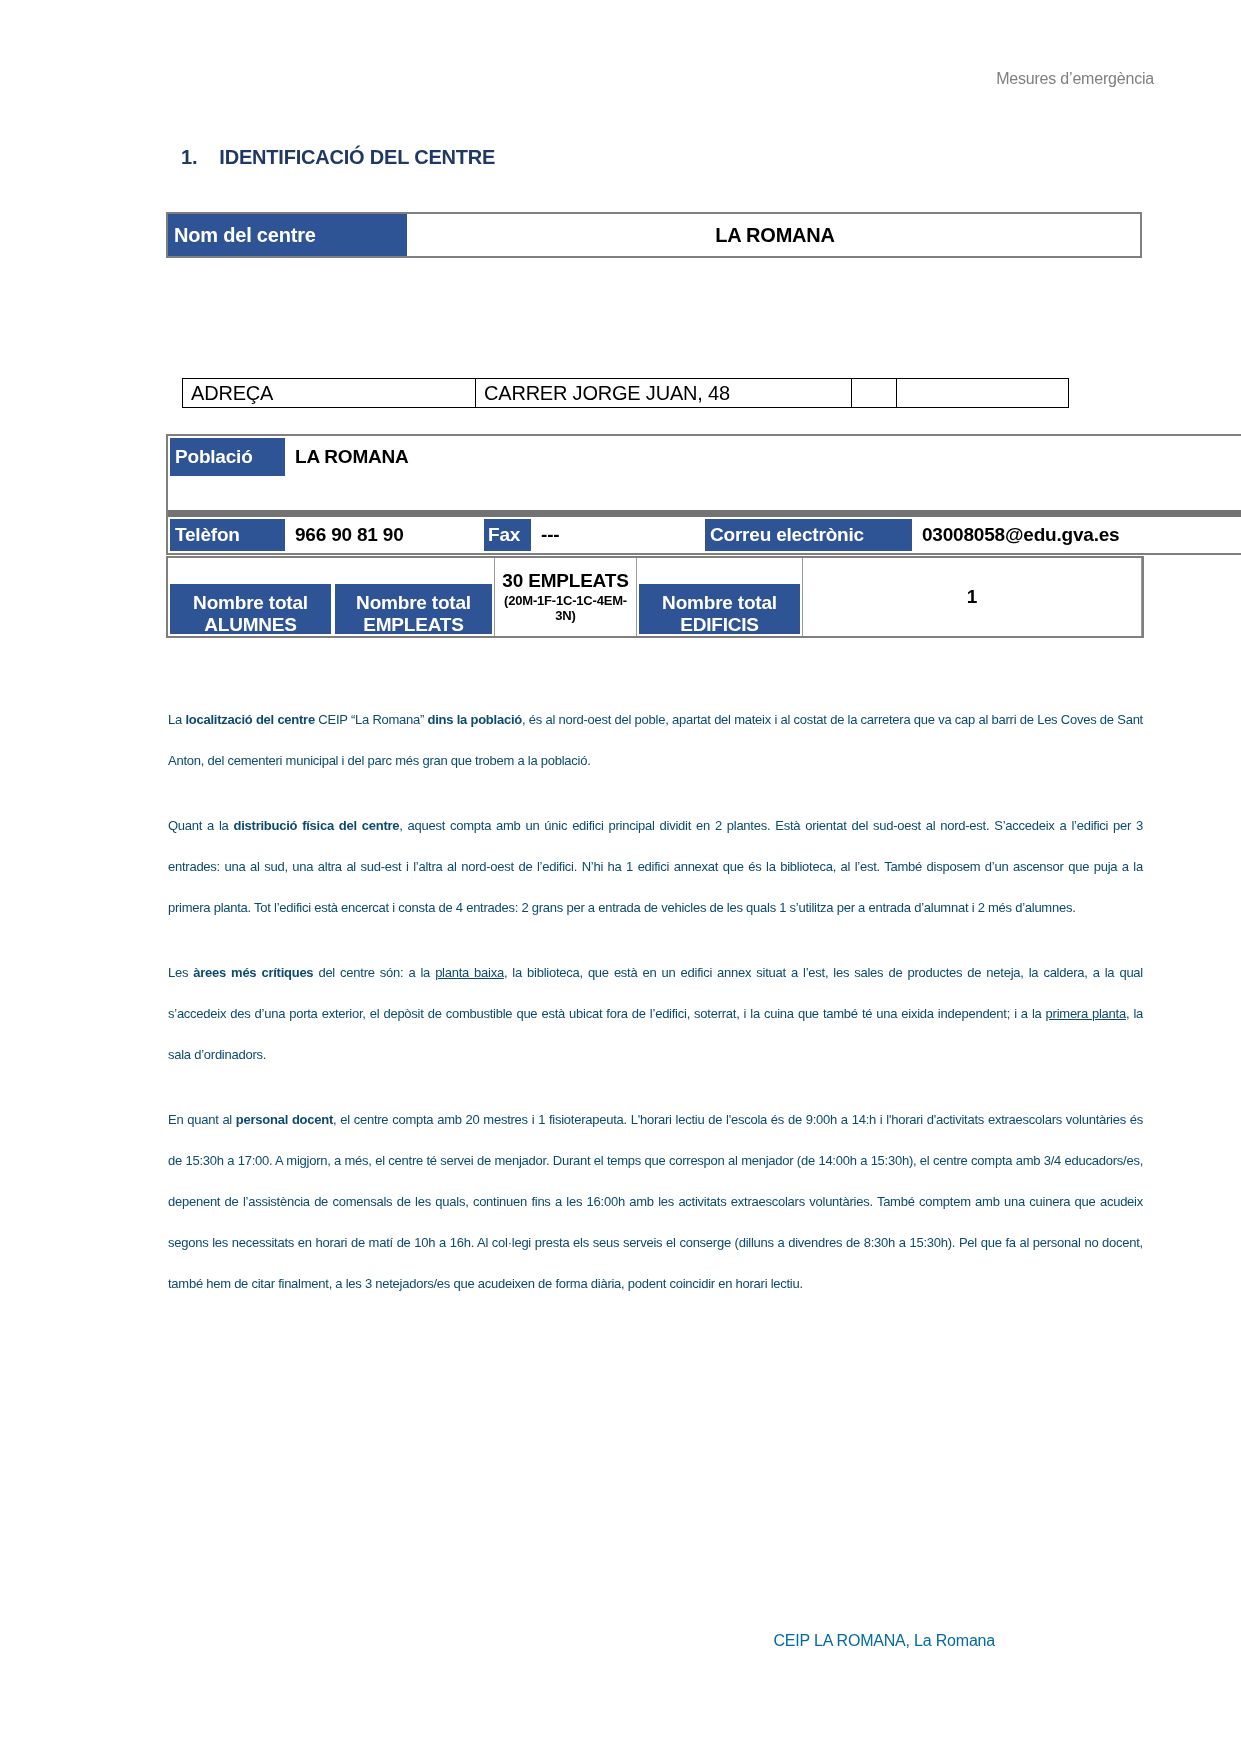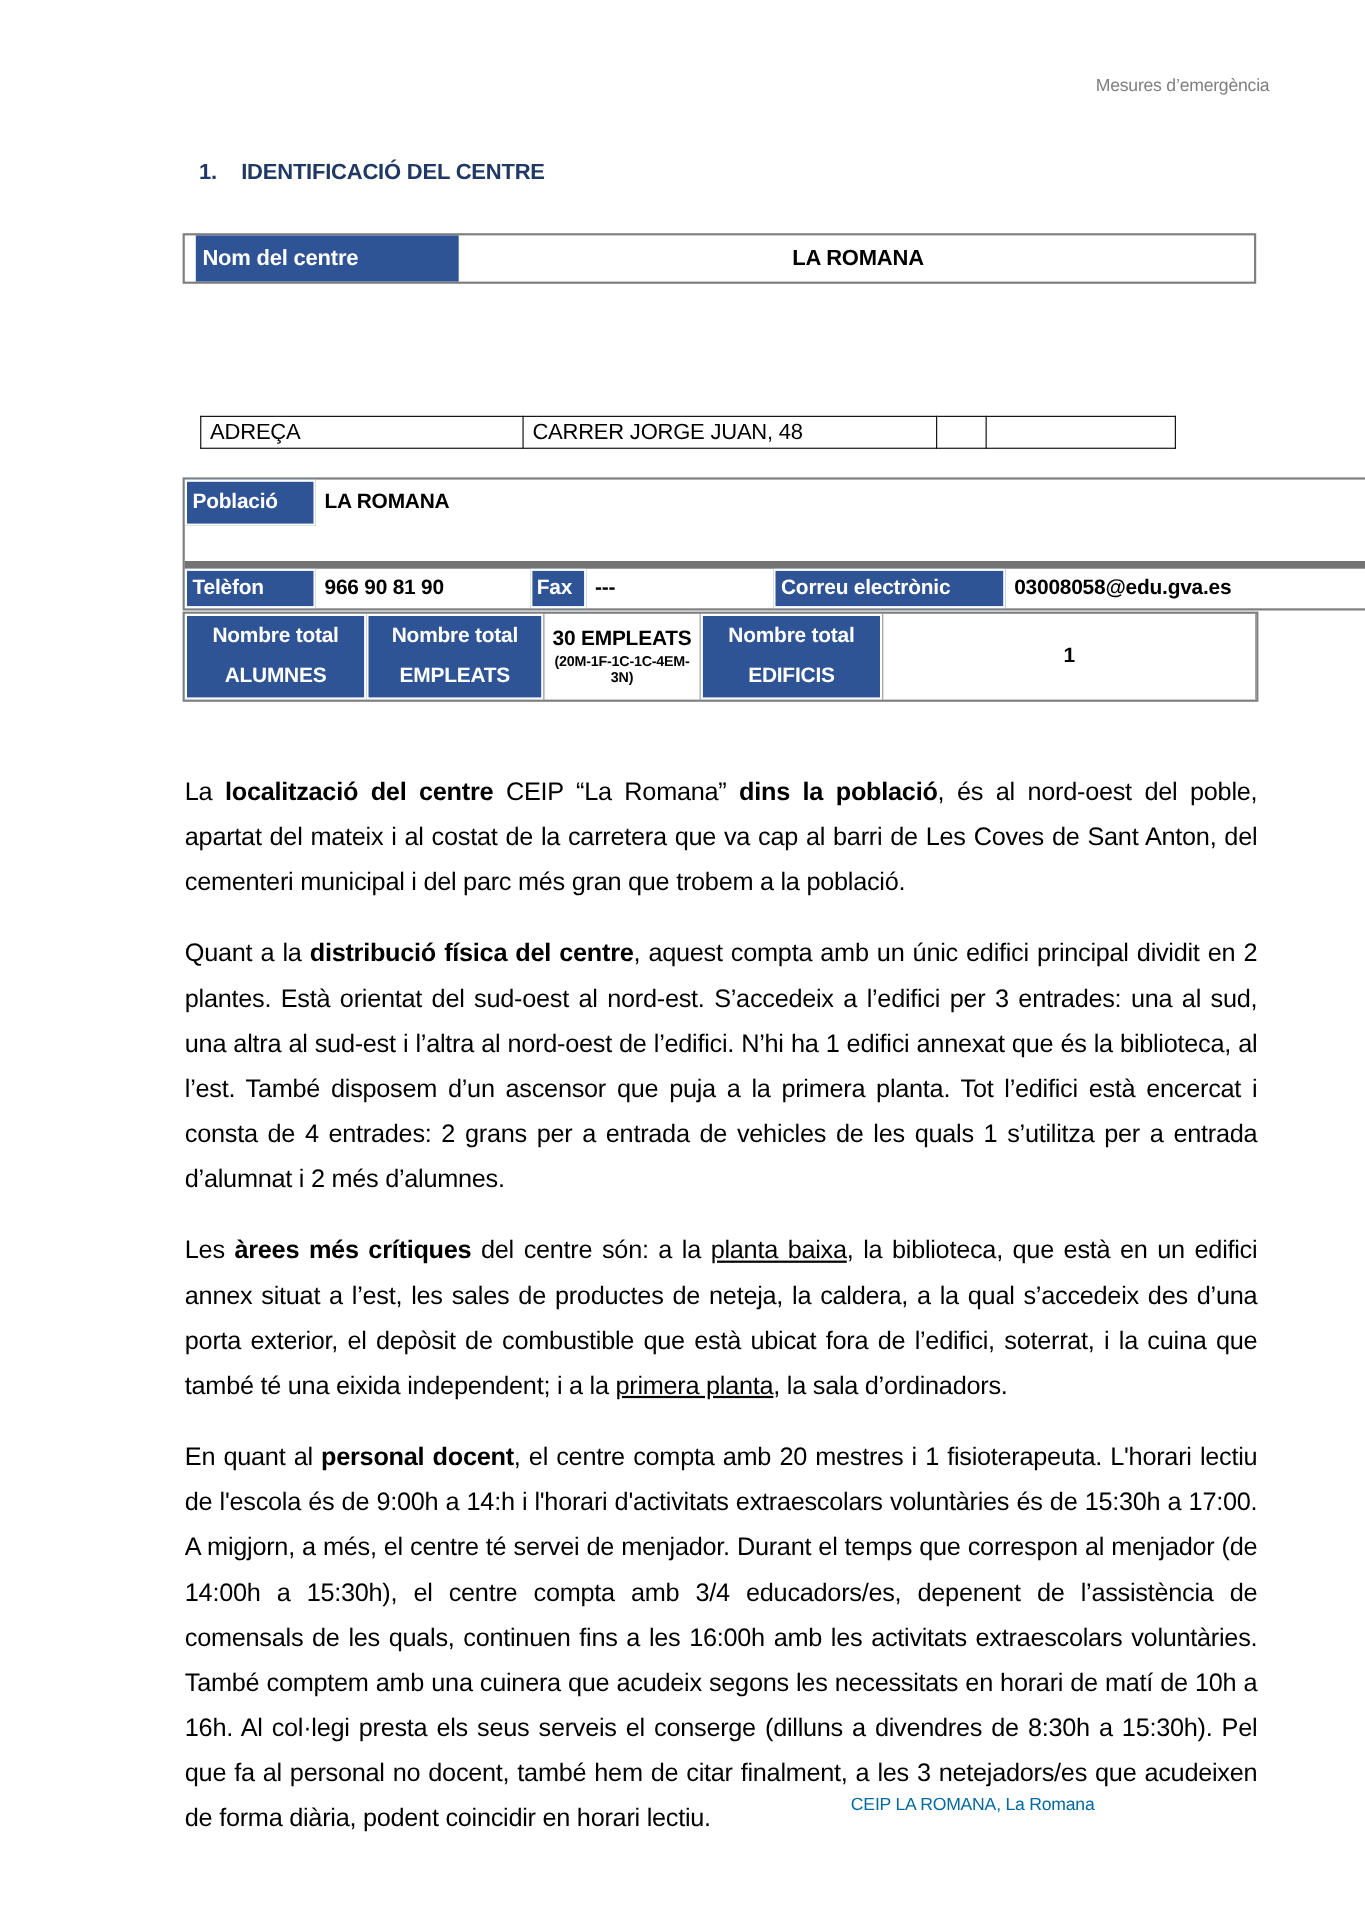--- a/index.html
+++ b/index.html
@@ -6,21 +6,21 @@
   .page{position:relative;width:1241px;height:1755px;background:#ffffff;overflow:hidden;
         font-family:"Liberation Sans","DejaVu Sans",sans-serif;color:#000;}
   
   .hdr{position:absolute;top:70px;right:87px;font-size:16px;color:#7f7f7f;letter-spacing:-0.2px;}
   .ftr{position:absolute;top:1632px;right:246px;font-size:16px;color:#0369a1;letter-spacing:-0.2px;}
   
   .heading{position:absolute;top:146px;left:181px;font-size:20px;font-weight:bold;color:#1f3864;letter-spacing:-0.2px;}
   .hnum{margin-right:22px;}
   
   .t1{position:absolute;top:212px;left:166px;width:976px;height:46px;border:2px solid #7f7f7f;
-      box-sizing:border-box;display:flex;background:#fff;padding-left:10px;}
+      box-sizing:border-box;display:flex;background:#fff;}
   .t1l{width:242px;box-sizing:border-box;background:#2f5496;color:#fff;font-weight:bold;font-size:20px;
        display:flex;align-items:center;padding-left:6px;border-right:3px solid #fff;letter-spacing:-0.2px;}
   .t1v{flex:1;display:flex;align-items:center;justify-content:center;font-weight:bold;font-size:20px;letter-spacing:-0.2px;}
   
   table.blk{position:absolute;border-collapse:collapse;table-layout:fixed;width:886px;left:182px;}
   table.blk td{border:1.5px solid #000;font-size:20px;padding:1px 8px;height:29px;box-sizing:border-box;
                white-space:nowrap;overflow:hidden;letter-spacing:-0.2px;}
   table.t2{top:287px;}
   table.t3{top:378px;}
   td.hcell{background:#b4c6e7;}
@@ -34,31 +34,31 @@
          padding-left:5px;box-sizing:border-box;border:2px solid #fff;letter-spacing:-0.2px;}
   .wcell{display:flex;align-items:center;font-weight:bold;font-size:19px;padding-left:8px;
          box-sizing:border-box;letter-spacing:-0.2px;}
   .wpobl{width:119px;} .w195{width:195px;} .wfax{width:51px;padding-left:4px;} .w170{width:170px;} .wcorreu{width:211px;}
   .grow{flex:1;}
   
   .t5{position:absolute;top:556px;left:166px;width:978px;height:82px;border:2px solid #7f7f7f;
       box-sizing:border-box;display:flex;background:#fff;}
   .bcell5{background:#2f5496;color:#fff;font-weight:bold;font-size:19px;text-align:center;
           display:flex;flex-direction:column;justify-content:space-between;box-sizing:border-box;
-          border:2px solid #fff;padding:8px 2px;letter-spacing:-0.2px;}
+          border:2px solid #fff;padding:8px 2px;letter-spacing:-0.2px;margin-top:24px;}
   .b1{width:165px;} .b2{width:161px;} .b3{width:165px;}
   .wcell5{display:flex;flex-direction:column;align-items:center;justify-content:center;font-weight:bold;
           font-size:19px;box-sizing:border-box;border-left:1px solid #9a9a9a;border-right:1px solid #9a9a9a;
           text-align:center;letter-spacing:-0.2px;}
   .w144{width:136px;} .wemp{width:143px;}
   .empdet{font-size:13px;line-height:1.15;margin-top:2px;}
   
   .bodytext{position:absolute;top:699px;left:168px;width:975px;}
-  .bodytext p{margin:0 0 24px 0;font-size:23px;line-height:41px;text-align:justify;
-              letter-spacing:-0.25px;color:#000000;}
+  .bodytext p{margin:0 0 24px 0;font-size:13px;line-height:41px;text-align:justify;
+              letter-spacing:-0.25px;color:#0c4a6e;}
   .b{font-weight:bold;}
   .u{text-decoration:underline;}
 </style>
 </head>
 <body>
 
 <div class="page">
 
   <div class="hdr">Mesures d’emergència</div>
 

